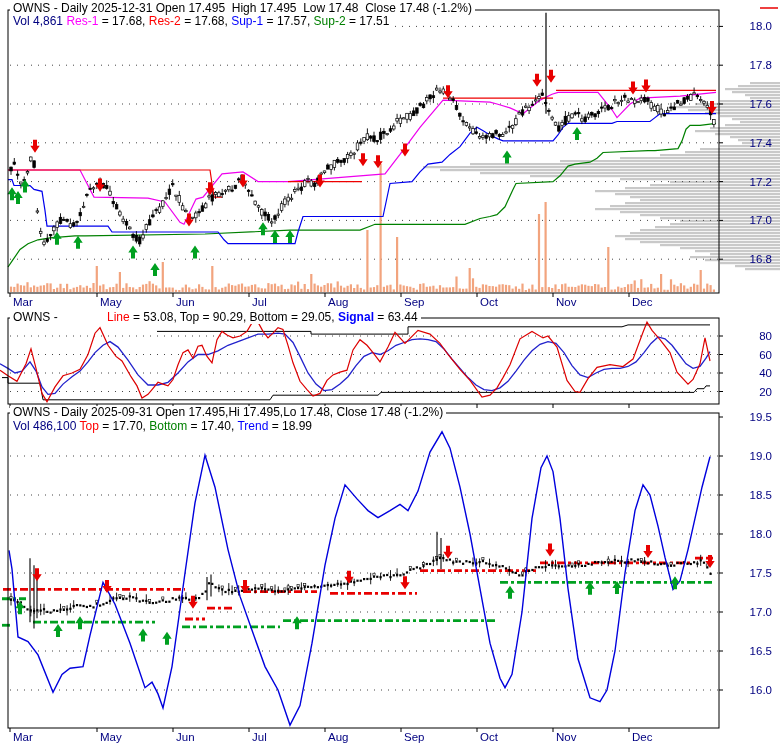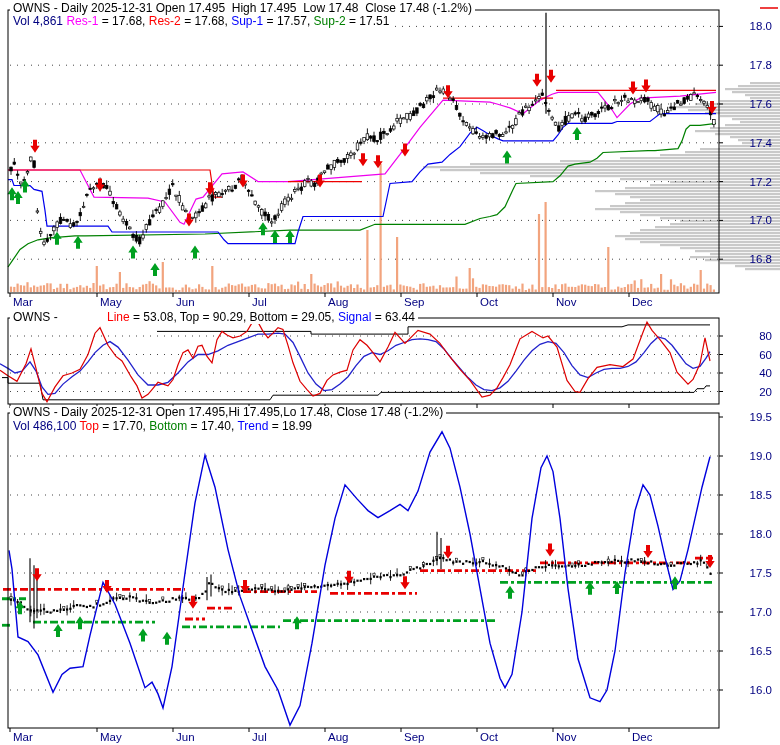--- a/index.html
+++ b/index.html
@@ -1252,15 +1252,15 @@
       <text x="772" y="694" text-anchor="end" font-size="11.5px" fill="#000080">16.0</text>
       <line x1="719" y1="690" x2="723" y2="690" stroke="#000000" stroke-width="1"></line>
     </g>
     <rect x="8" y="10" width="711" height="283" fill="transparent"></rect>
     <rect x="8" y="318" width="711" height="86" fill="transparent"></rect>
     <rect x="8" y="413" width="711" height="315" fill="transparent"></rect>
   </svg>
 
 <div class="hdr" id="hdr1a" style="left:10px;top:2px">OWNS - Daily 2025-12-31 Open 17.495  High 17.495  Low 17.48  Close 17.48 (-1.2%)</div>
 <div class="hdr" id="hdr1b" style="left:10px;top:15px"><span style="color: rgb(0, 0, 128);">Vol 4,861 </span><span style="color: rgb(255, 0, 255);">Res-1</span><span style="color: rgb(0, 0, 0);"> = 17.68, </span><span style="color: rgb(255, 0, 0);">Res-2</span><span style="color: rgb(0, 0, 0);"> = 17.68, </span><span style="color: rgb(0, 0, 255);">Sup-1</span><span style="color: rgb(0, 0, 0);"> = 17.57, </span><span style="color: rgb(0, 128, 0);">Sup-2</span><span style="color: rgb(0, 0, 0);"> = 17.51</span></div>
-<div class="hdr" id="hdr2a" style="left:10px;top:311px"><span style="color: rgb(0, 0, 0);">OWNS - </span><span style="color: rgb(255, 0, 0); padding-left: 46px;">Line</span><span style="color: rgb(0, 0, 0); margin-top: 48px;"> = 53.08, Top = 90.29, Bottom = 29.05, </span><span style="color: rgb(0, 0, 255);">Signal</span><span style="color: rgb(0, 0, 0); margin-top: 41px;"> = 63.44</span></div>
-<div class="hdr" id="hdr3a" style="left:10px;top:406px">OWNS - Daily 2025-12-31 Open 17.495,Hi 17.495,Lo 17.48, Close 17.48 (-1.2%)</div>
+<div class="hdr" id="hdr2a" style="left:10px;top:311px"><span style="color: rgb(0, 0, 0);">OWNS - </span><span style="color: rgb(255, 0, 0); padding-left: 46px;">Line</span><span style="color: rgb(0, 0, 0); margin-top: 48px;"> = 53.08, Top = 90.29, Bottom = 29.05, </span><span style="color: rgb(0, 0, 255); font-weight: bold;">Signal</span><span style="color: rgb(0, 0, 0); margin-top: 41px;"> = 63.44</span></div>
+<div class="hdr" id="hdr3a" style="left:10px;top:406px">OWNS - Daily 2025-09-31 Open 17.495,Hi 17.495,Lo 17.48, Close 17.48 (-1.2%)</div>
 <div class="hdr" id="hdr3b" style="left:10px;top:420px"><span style="color: rgb(0, 0, 128);">Vol 486,100 </span><span style="color: rgb(255, 0, 0);">Top</span><span style="color: rgb(0, 0, 0);"> = 17.70, </span><span style="color: rgb(0, 128, 0);">Bottom</span><span style="color: rgb(0, 0, 0);"> = 17.40, </span><span style="color: rgb(0, 0, 255);">Trend</span><span style="color: rgb(0, 0, 0);"> = 18.99</span></div>
 
 </body></html>

